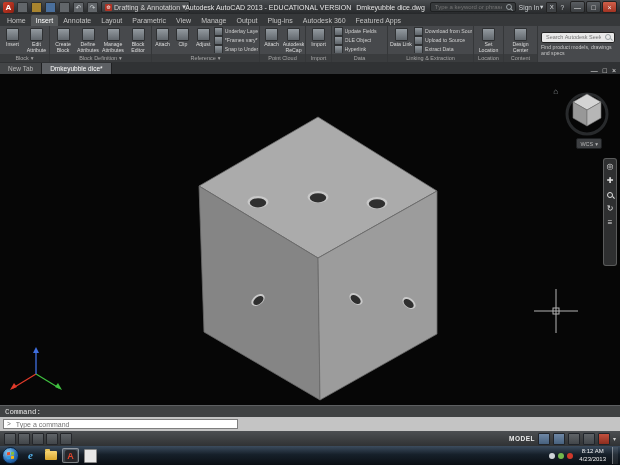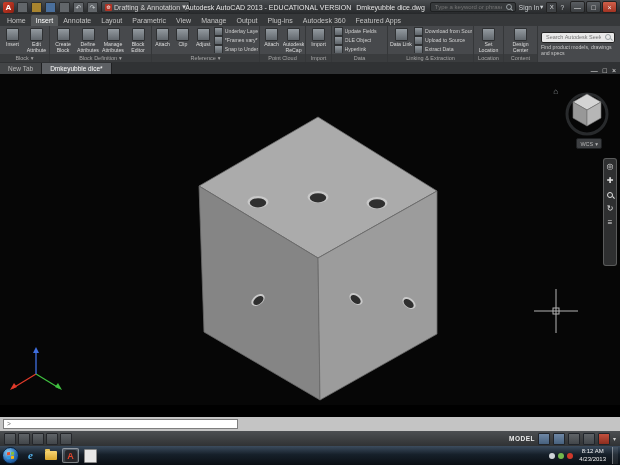--- a/index.html
+++ b/index.html
@@ -450,23 +450,27 @@
       <span class="nav-icon">◎</span>
       <span class="nav-icon">✚</span>
       <span class="nav-icon">
           <span class="mag2"></span>
         </span>
       <span class="nav-icon">↻</span>
       <span class="nav-icon">≡</span>
     </div>
   </div>
 
+  <div class="cmdhist">
+    <span>Command:</span>
+  </div>
   <div class="cmdinput">
     <div class="cmd-box">
       <span class="cmd-prompt">&gt;</span>
+      <input placeholder="Type a command" style="">
     </div>
   </div>
 
   <div class="statusbar">
     <span class="st-toggle"></span>
     <span class="st-toggle"></span>
     <span class="st-toggle"></span>
     <span class="st-toggle"></span>
     <span class="st-toggle"></span>
     <div class="st-right">

